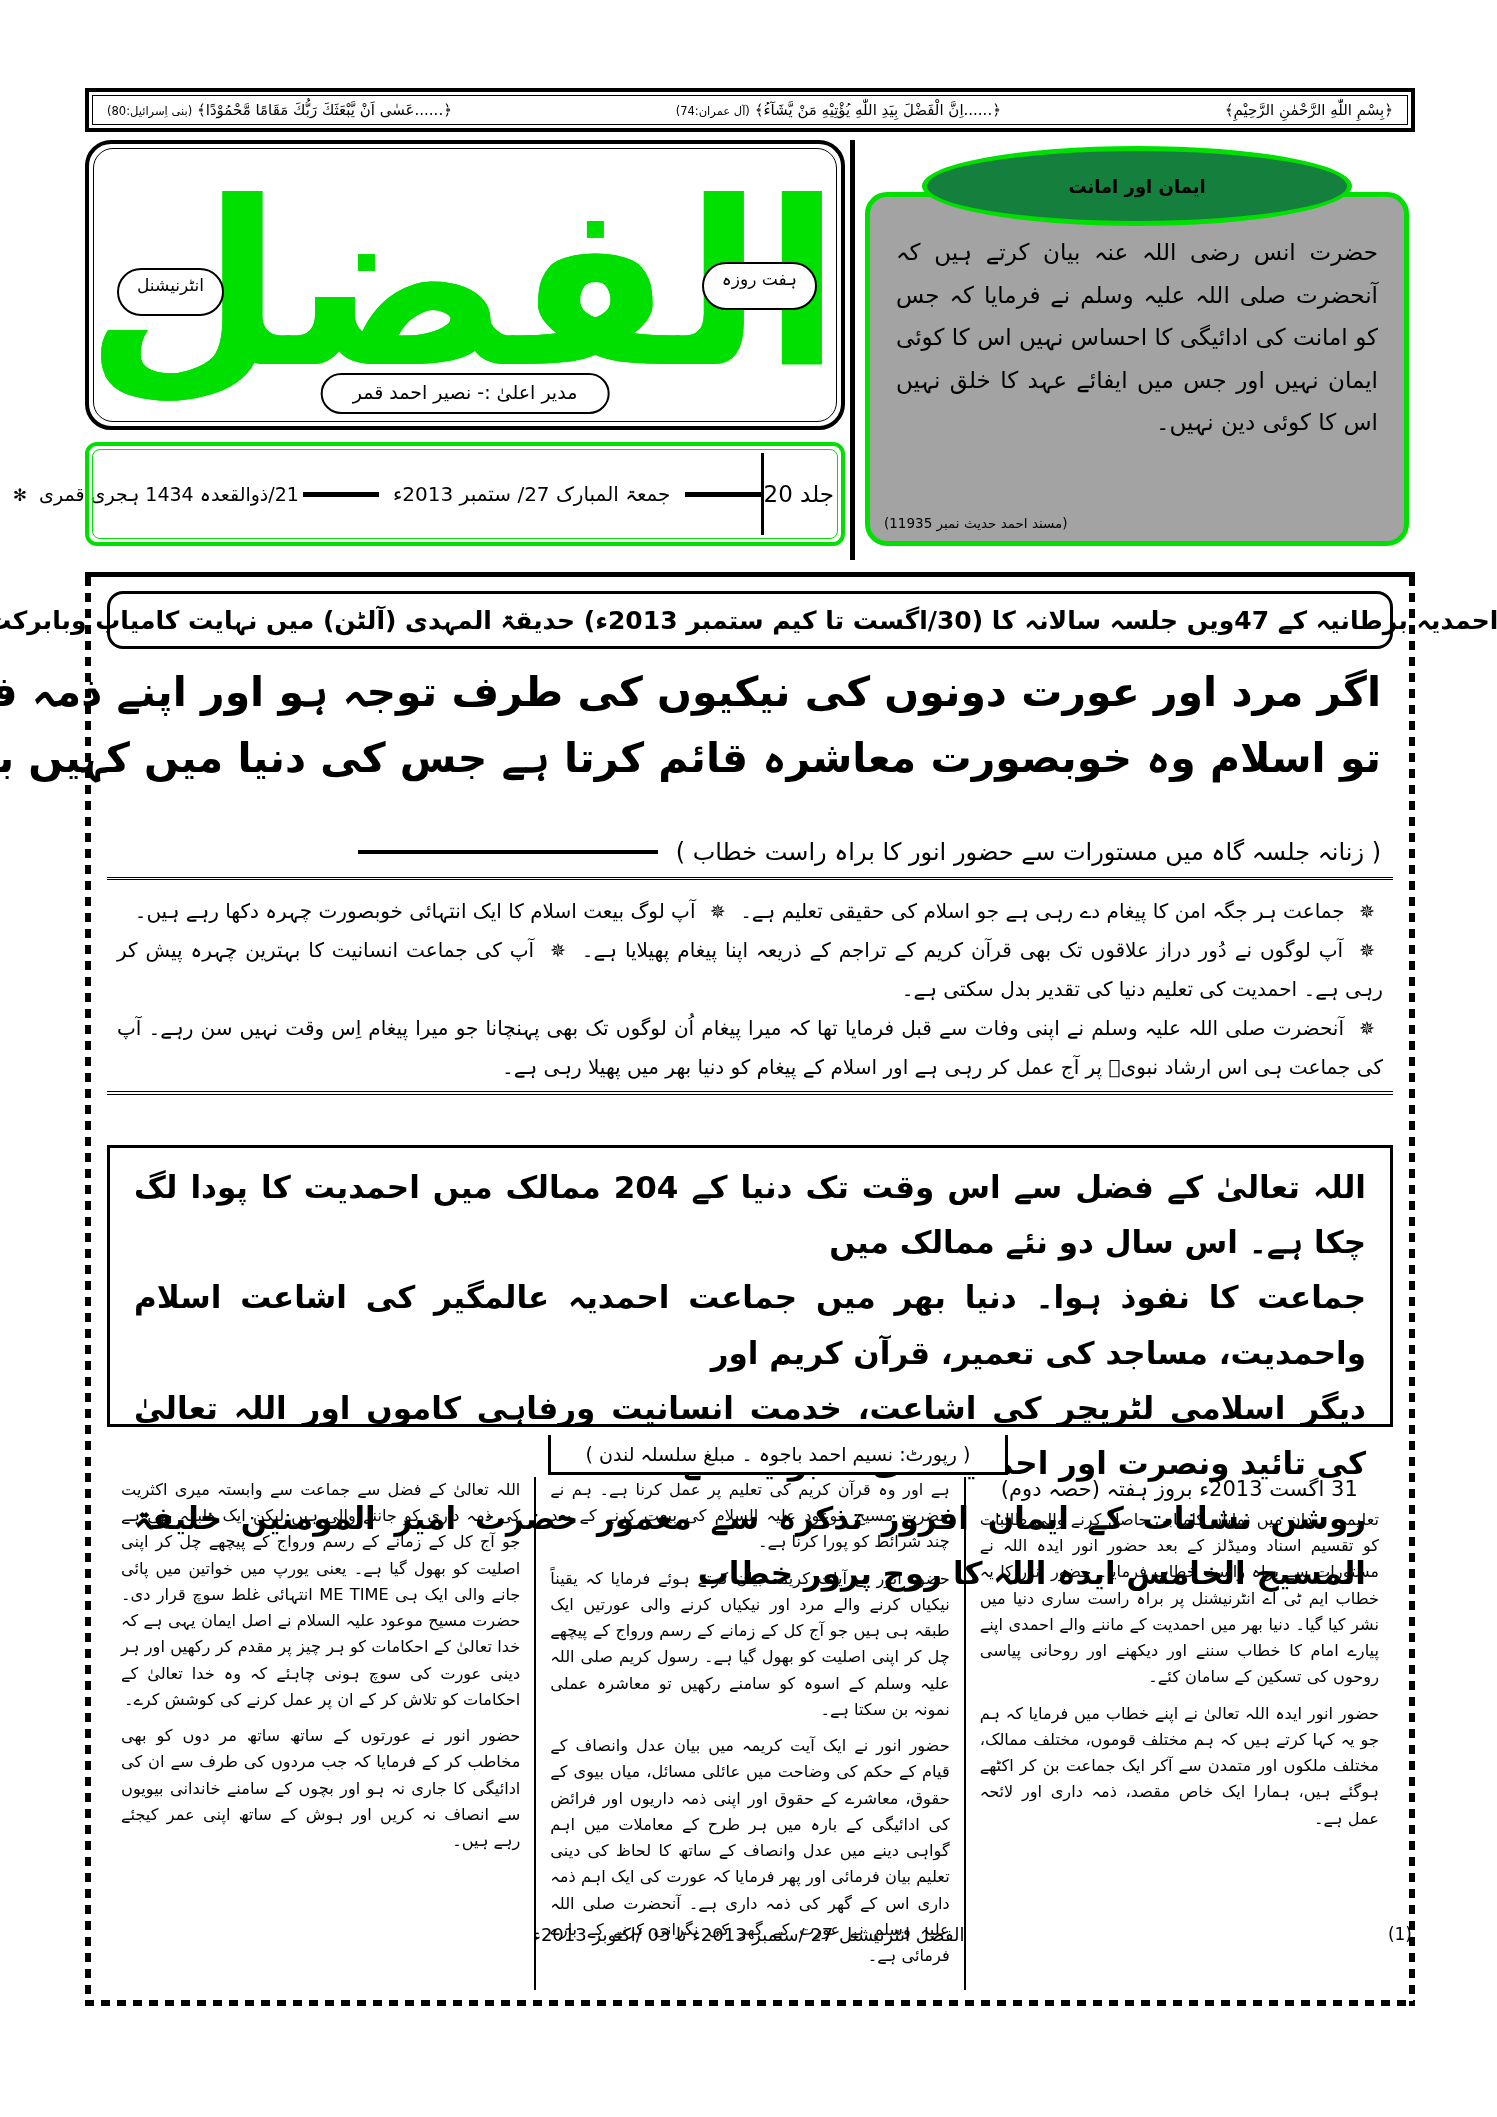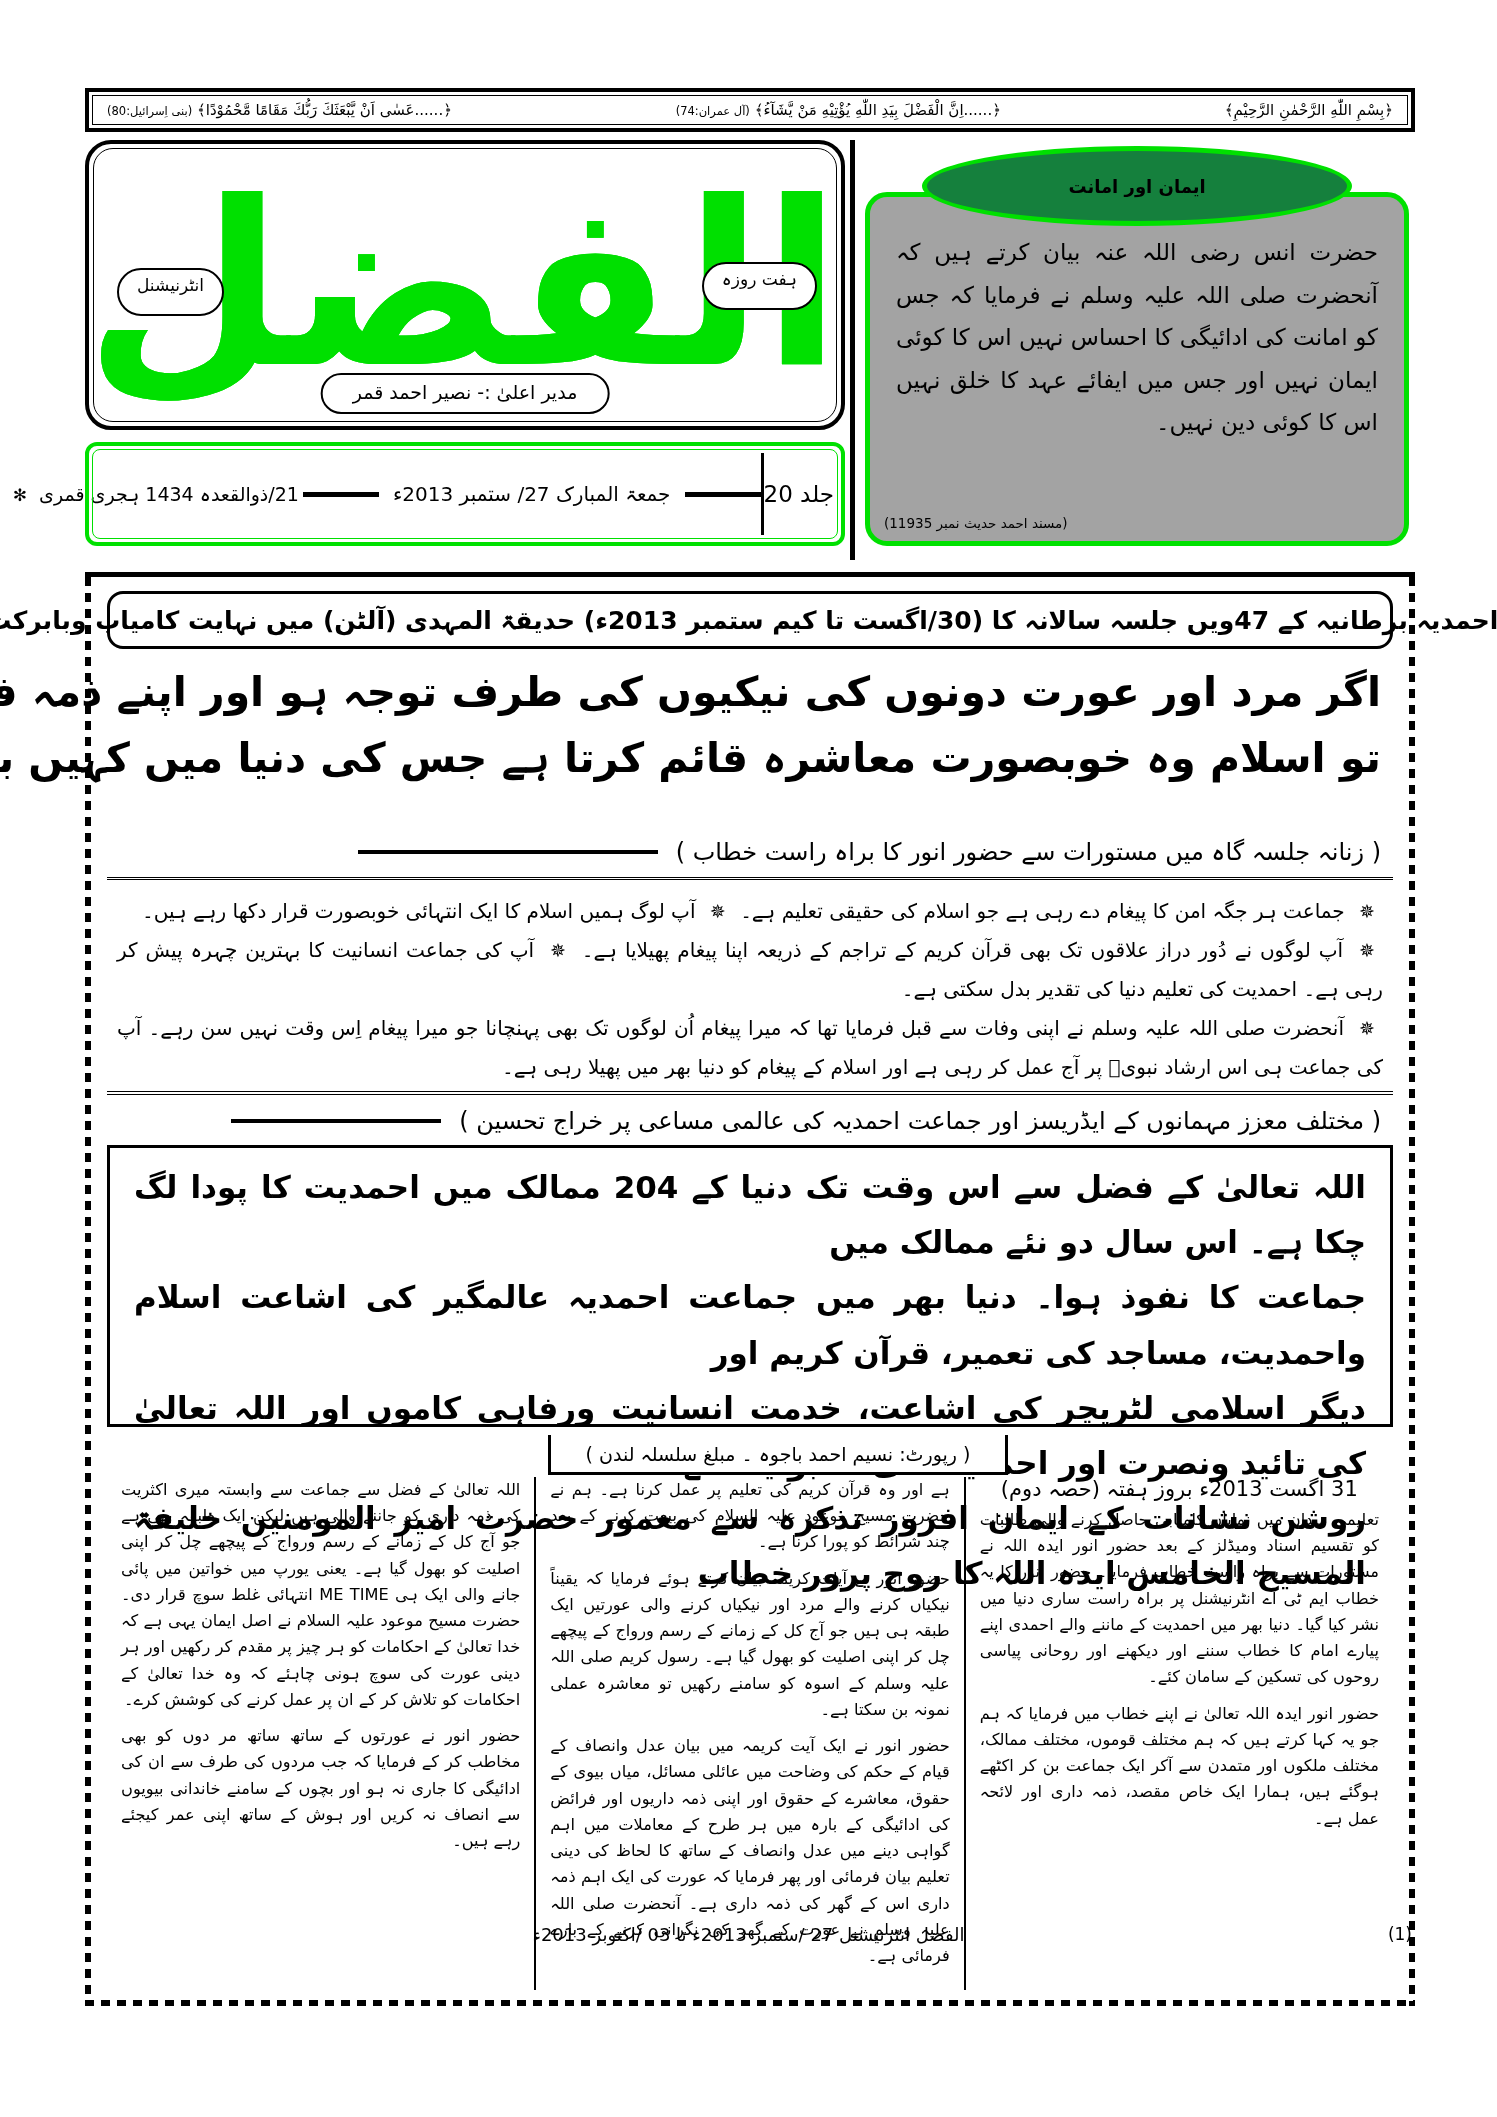--- a/index.html
+++ b/index.html
@@ -346,39 +346,35 @@
     <div class="attrib">
       <span class="txt">( زنانہ جلسہ گاہ میں مستورات سے حضور انور کا براہ راست خطاب )</span>
       <span class="rule"></span>
     </div>
 
     <div class="bullets">
       <div class="brow">
         <span class="bstar">✵</span>
         <span>جماعت ہر جگہ امن کا پیغام دے رہی ہے جو اسلام کی حقیقی تعلیم ہے۔</span>
         <span class="bstar">✵</span>
-        <span>آپ لوگ ہمیں اسلام کا ایک انتہائی خوبصورت قرار دکھا رہے ہیں۔</span>
+        <span>آپ لوگ بیعت اسلام کا ایک انتہائی خوبصورت چہرہ دکھا رہے ہیں۔</span>
       </div>
       <div class="brow">
         <span class="bstar">✵</span>
         <span>آپ لوگوں نے دُور دراز علاقوں تک بھی قرآن کریم کے تراجم کے ذریعہ اپنا پیغام پھیلایا ہے۔</span>
         <span class="bstar">✵</span>
         <span>آپ کی جماعت انسانیت کا بہترین چہرہ پیش کر رہی ہے۔ احمدیت کی تعلیم دنیا کی تقدیر بدل سکتی ہے۔</span>
       </div>
       <div class="brow">
         <span class="bstar">✵</span>
         <span>آنحضرت صلی اللہ علیہ وسلم نے اپنی وفات سے قبل فرمایا تھا کہ میرا پیغام اُن لوگوں تک بھی پہنچانا جو میرا پیغام اِس وقت نہیں سن رہے۔</span>
         <span>آپ کی جماعت ہی اس ارشاد نبویؐ پر آج عمل کر رہی ہے اور اسلام کے پیغام کو دنیا بھر میں پھیلا رہی ہے۔</span>
       </div>
     </div>
 
-    <div class="attrib2">
-      <span class="txt">( مختلف معزز مہمانوں کے ایڈریسز اور جماعت احمدیہ کی عالمی مساعی پر خراج تحسین )</span>
-      <span class="rule"></span>
-    </div>
 
     <div class="box2">
       <div class="l">اللہ تعالیٰ کے فضل سے اس وقت تک دنیا کے 204 ممالک میں احمدیت کا پودا لگ چکا ہے۔ اس سال دو نئے ممالک میں</div>
       <div class="l">جماعت کا نفوذ ہوا۔ دنیا بھر میں جماعت احمدیہ عالمگیر کی اشاعت اسلام واحمدیت، مساجد کی تعمیر، قرآن کریم اور</div>
       <div class="l">دیگر اسلامی لٹریچر کی اشاعت، خدمت انسانیت ورفاہی کاموں اور اللہ تعالیٰ کی تائید ونصرت اور احمدیت کی مقبولیت کے</div>
       <div class="l">روشن نشانات کے ایمان افروز تذکرہ سے معمور حضرت امیر المومنین خلیفۃ المسیح الخامس ایدہ اللہ کا روح پرور خطاب</div>
     </div>
 
     <div class="report-tag">
       <span>( رپورٹ: نسیم احمد باجوہ ۔ مبلغ سلسلہ لندن )</span>

